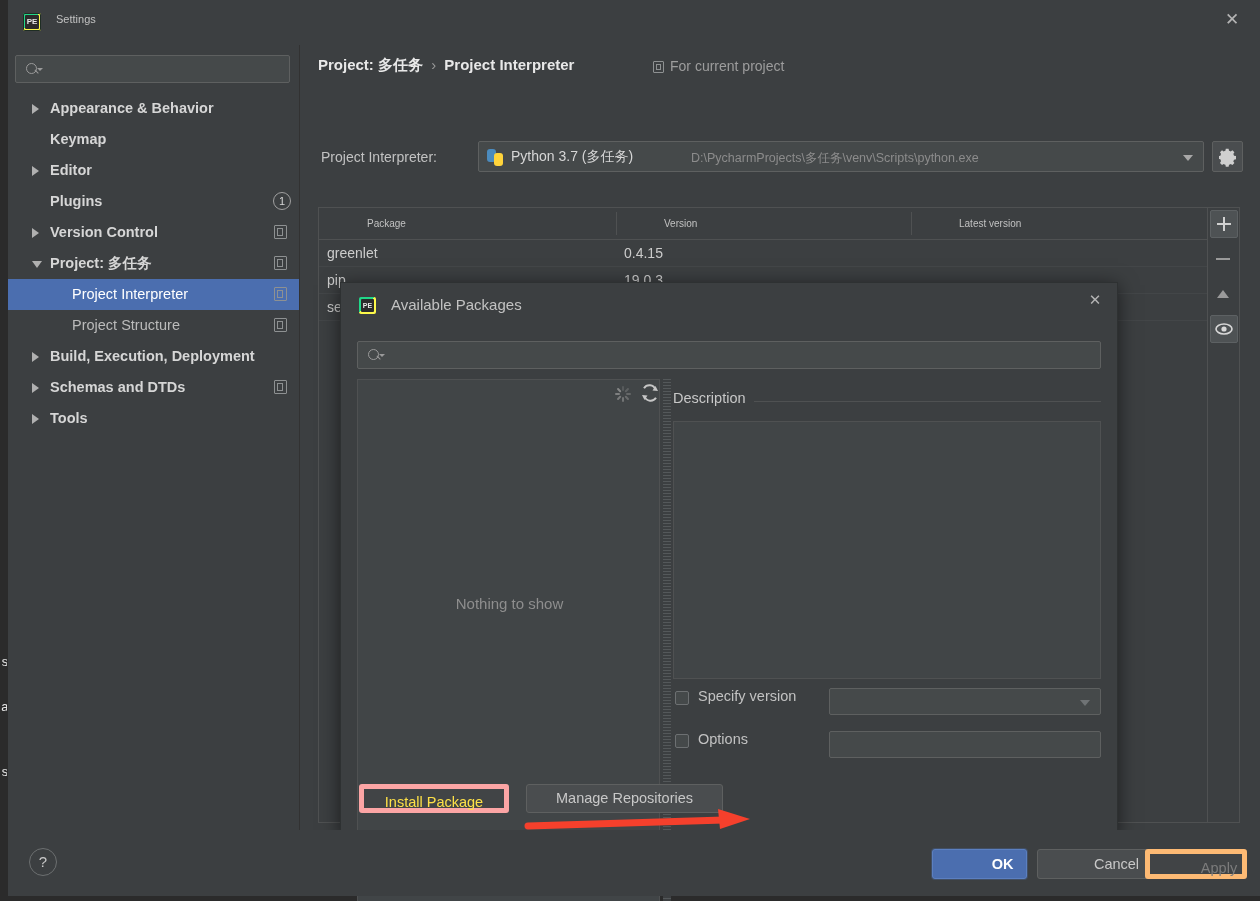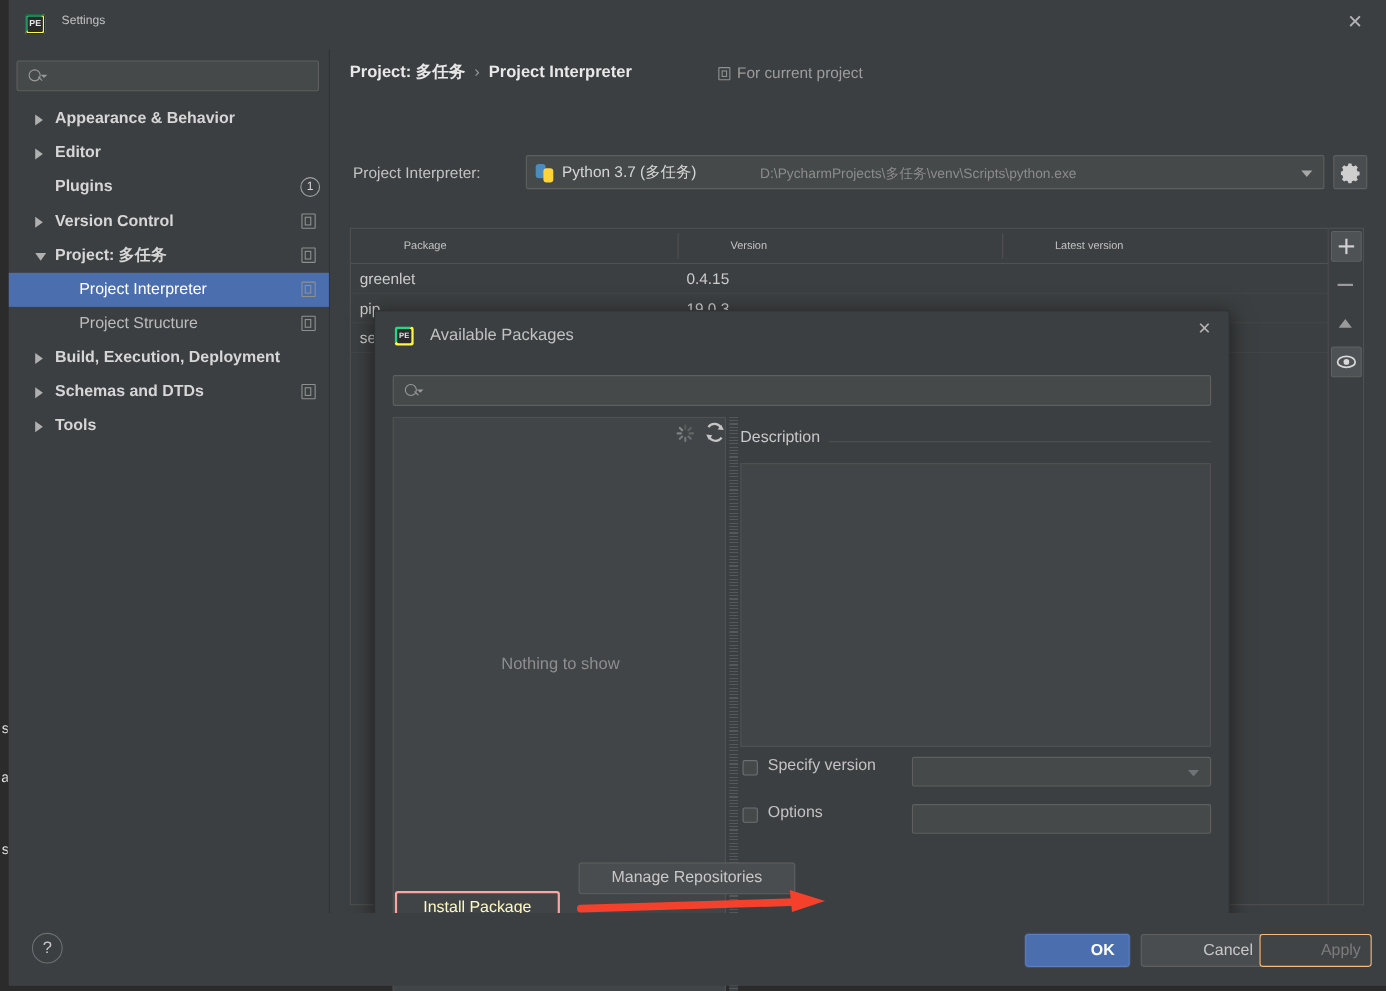--- a/index.html
+++ b/index.html
@@ -606,25 +606,24 @@
     font-size: 14.5px;
     border: 1px solid #5e6060;
     border-radius: 3px;
     background: #4a4d4f;
     color: #c8c8c8;
     box-sizing: border-box;
     cursor: pointer;
     white-space: nowrap;
   }
   .dlg-btn.disabled {
-    color: #fef9c3;
+    color: #fde047;
     background: #414446;
     border-color: #53565700;
-    border: 2px solid #fca5a5;
-    margin-top: 26px;
+    border: 5px solid #fca5a5;
   }
   #install-package-btn { left: 351px; top: 784px; width: 150px; }
   #manage-repos-btn   { left: 518px; top: 784px; width: 197px; }
 
   
   #red-arrow {
     position: absolute;
     left: 516px; top: 808px;
     width: 228px; height: 28px;
     pointer-events: none;
@@ -672,21 +671,21 @@
   }
   #cancel-button {
     left: 1029px; width: 113px;
     background: #4a4d4f;
     border: 1px solid #5e6060;
     color: #c8c8c8;
   }
   #apply-button {
     left: 1137px; width: 102px;
     background: #414446;
-    border: 1px solid #fdba74;
+    border: 5px solid #fdba74;
     color: #7c7c7c;
   }
 </style>
 </head>
 <body>
 
 <div id="editor-backdrop"></div>
 <div id="bg-fragments">
     <div class="bg-text" style="top: 655px;">s</div>
     <div class="bg-text" style="top: 700px;">a</div>
@@ -707,20 +706,23 @@
         <span class="lens"></span>
           <span class="handle"></span>
           <span class="caret"></span>
       </span>
       <input id="sidebar-search-input" type="text" value="" style="">
     </div>
     <div id="sidebar-tree">
         <div class="tree-item lvl0">
           <span class="arrow collapsed"></span>
           <span class="tree-label">Appearance &amp; Behavior</span>
+        </div>
+        <div class="tree-item lvl0">
+          <span class="tree-label">Keymap</span>
         </div>
         <div class="tree-item lvl0">
           <span class="arrow collapsed"></span>
           <span class="tree-label">Editor</span>
         </div>
         <div class="tree-item lvl0">
           <span class="tree-label">Plugins</span>
           <span class="count-badge">1</span>
         </div>
         <div class="tree-item lvl0">

